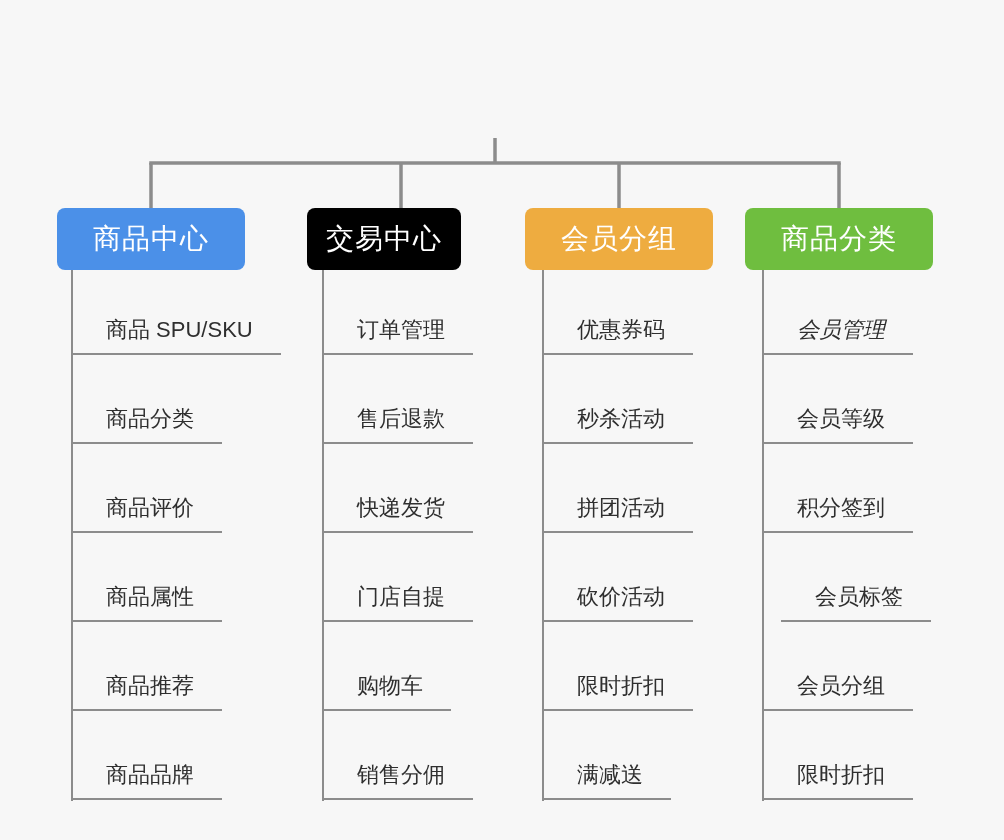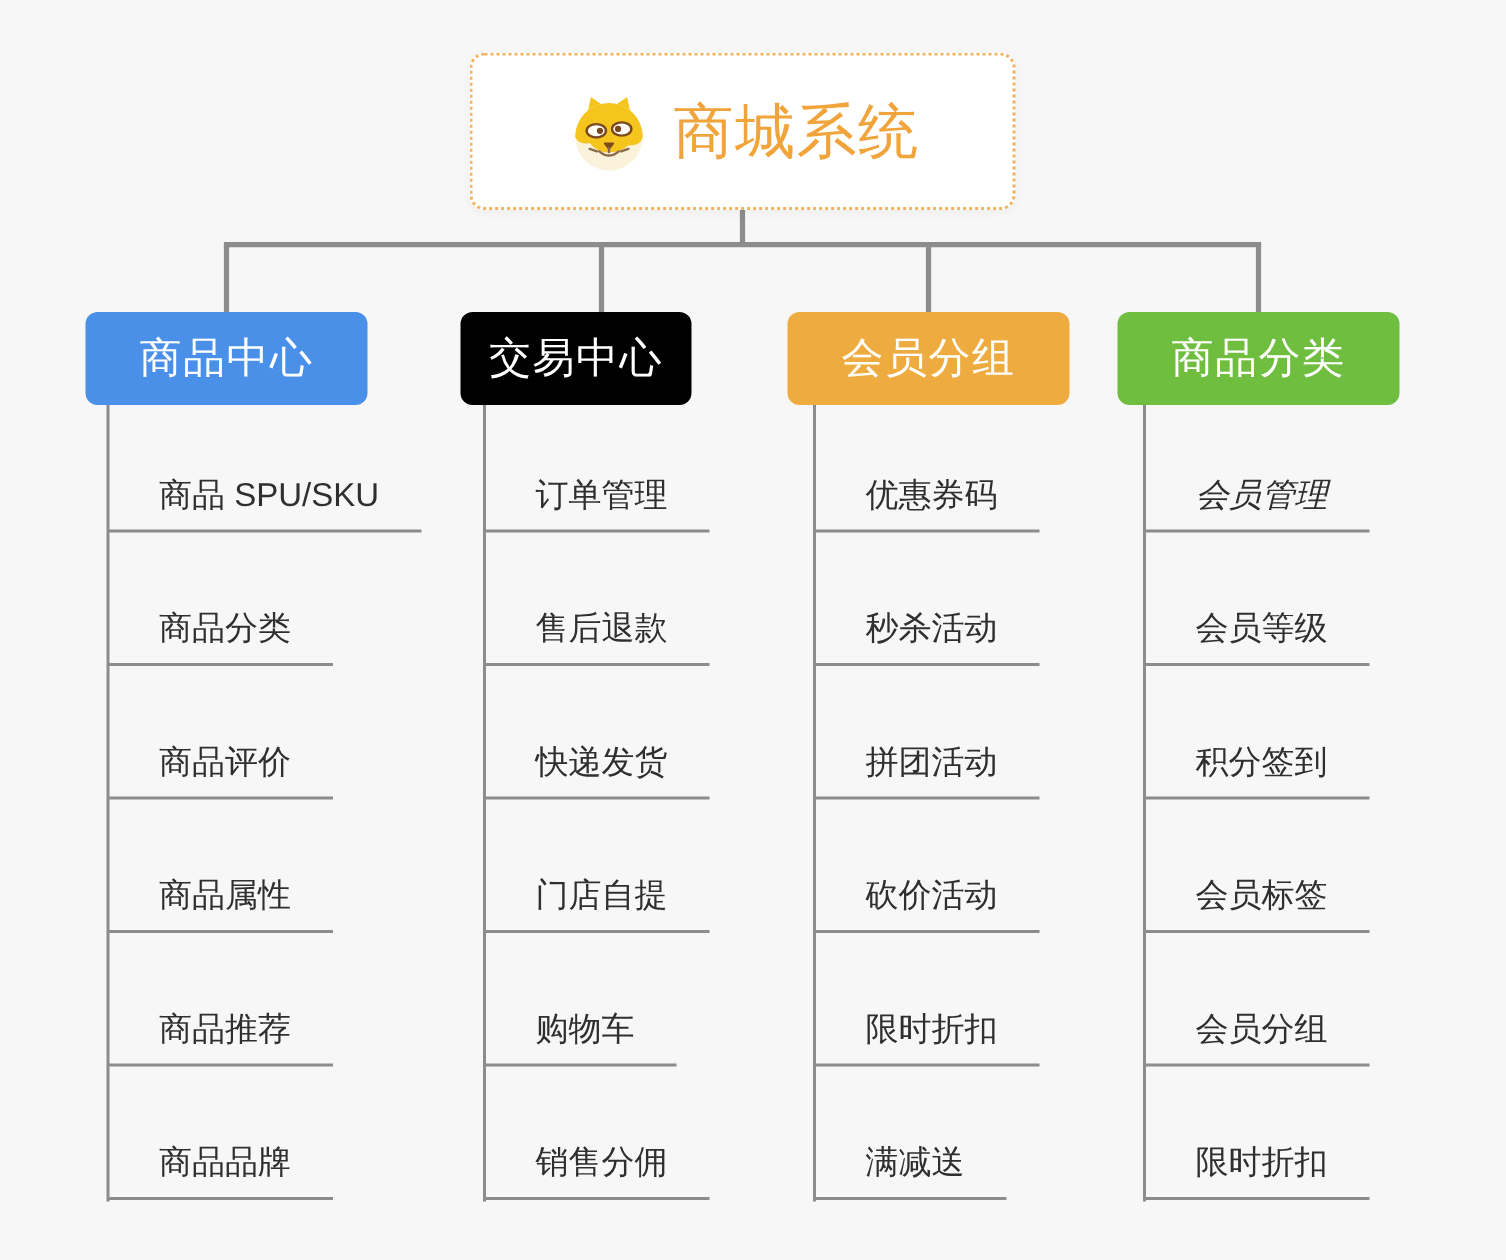--- a/index.html
+++ b/index.html
@@ -89,41 +89,20 @@
       <line x1="151" y1="163" x2="151" y2="210" stroke="#8c8c8c" stroke-width="3.5"></line>
       <line x1="401" y1="163" x2="401" y2="210" stroke="#8c8c8c" stroke-width="3.5"></line>
       <line x1="619" y1="163" x2="619" y2="210" stroke="#8c8c8c" stroke-width="3.5"></line>
       <line x1="839" y1="163" x2="839" y2="210" stroke="#8c8c8c" stroke-width="3.5"></line>
       <line x1="72" y1="269" x2="72" y2="801" stroke="#8c8c8c" stroke-width="2"></line>
       <line x1="323" y1="269" x2="323" y2="801" stroke="#8c8c8c" stroke-width="2"></line>
       <line x1="543" y1="269" x2="543" y2="801" stroke="#8c8c8c" stroke-width="2"></line>
       <line x1="763" y1="269" x2="763" y2="801" stroke="#8c8c8c" stroke-width="2"></line>
     </svg>
 
-  <div class="root-node" style="border-color: rgb(241, 179, 94);">
-    <svg class="root-icon" viewBox="0 0 72 72" xmlns="http://www.w3.org/2000/svg">
-
-      <path d="M17 26 L21 7 L34 16 Z" fill="#f6c51d"></path>
-      <path d="M55 26 L51 7 L38 16 Z" fill="#f6c51d"></path>
-
-      <circle cx="36" cy="40" r="28" fill="#fbf2dc"></circle>
-
-      <path d="M8 40 a28 28 0 0 1 56 0 q-2 8 -12 7 q-6 6 -16 6 q-10 0 -16 -8 q-9 2 -12 -5 z" fill="#f6c51d"></path>
-
-      <ellipse cx="25.5" cy="35" rx="8" ry="5.5" fill="#fffdf6" stroke="#7a4a1e" stroke-width="2"></ellipse>
-      <ellipse cx="46.5" cy="33.5" rx="8" ry="5.5" fill="#fffdf6" stroke="#7a4a1e" stroke-width="2"></ellipse>
-      <circle cx="28.5" cy="35" r="2.6" fill="#7a4a1e"></circle>
-      <circle cx="43.5" cy="33.5" r="2.6" fill="#7a4a1e"></circle>
-
-      <path d="M32.5 45.5 h7 l-3.5 4.5 z" fill="#7a4a1e" stroke="#7a4a1e" stroke-width="1.5" stroke-linejoin="round"></path>
-
-      <path d="M36 49.5 v3 M28 52 q8 7 16 0 M20 50 l6 2 M52 50 l-6 2" fill="none" stroke="#8a6a4a" stroke-width="2" stroke-linecap="round"></path>
-    </svg>
-    <span class="root-title" style="color: rgb(242, 164, 60);">商城系统</span>
-  </div>
 
   <div id="branches">
       <div class="branch-node" style="left: 57px; width: 188px; background: rgb(75, 144, 232);">商品中心</div>
       <div class="leaf-node" style="left: 72px; top: 315px;">商品 SPU/SKU</div>
       <div class="leaf-node" style="left: 72px; top: 404px;">商品分类</div>
       <div class="leaf-node" style="left: 72px; top: 493px;">商品评价</div>
       <div class="leaf-node" style="left: 72px; top: 582px;">商品属性</div>
       <div class="leaf-node" style="left: 72px; top: 671px;">商品推荐</div>
       <div class="leaf-node" style="left: 72px; top: 760px;">商品品牌</div>
       <div class="branch-node" style="left: 307px; width: 154px; background: #000000;">交易中心</div>
@@ -137,18 +116,18 @@
       <div class="leaf-node" style="left: 543px; top: 315px;">优惠券码</div>
       <div class="leaf-node" style="left: 543px; top: 404px;">秒杀活动</div>
       <div class="leaf-node" style="left: 543px; top: 493px;">拼团活动</div>
       <div class="leaf-node" style="left: 543px; top: 582px;">砍价活动</div>
       <div class="leaf-node" style="left: 543px; top: 671px;">限时折扣</div>
       <div class="leaf-node" style="left: 543px; top: 760px;">满减送</div>
       <div class="branch-node" style="left: 745px; width: 188px; background: rgb(111, 190, 63);">商品分类</div>
       <div class="leaf-node" style="left: 763px; top: 315px; font-style: italic;">会员管理</div>
       <div class="leaf-node" style="left: 763px; top: 404px;">会员等级</div>
       <div class="leaf-node" style="left: 763px; top: 493px;">积分签到</div>
-      <div class="leaf-node" style="left: 763px; top: 582px;">会员标签</div>
+      <div class="leaf-node" style="left: 781px; top: 582px;">会员标签</div>
       <div class="leaf-node" style="left: 763px; top: 671px;">会员分组</div>
       <div class="leaf-node" style="left: 763px; top: 760px;">限时折扣</div>
     </div>
 
 </div>
 
 </body></html>

